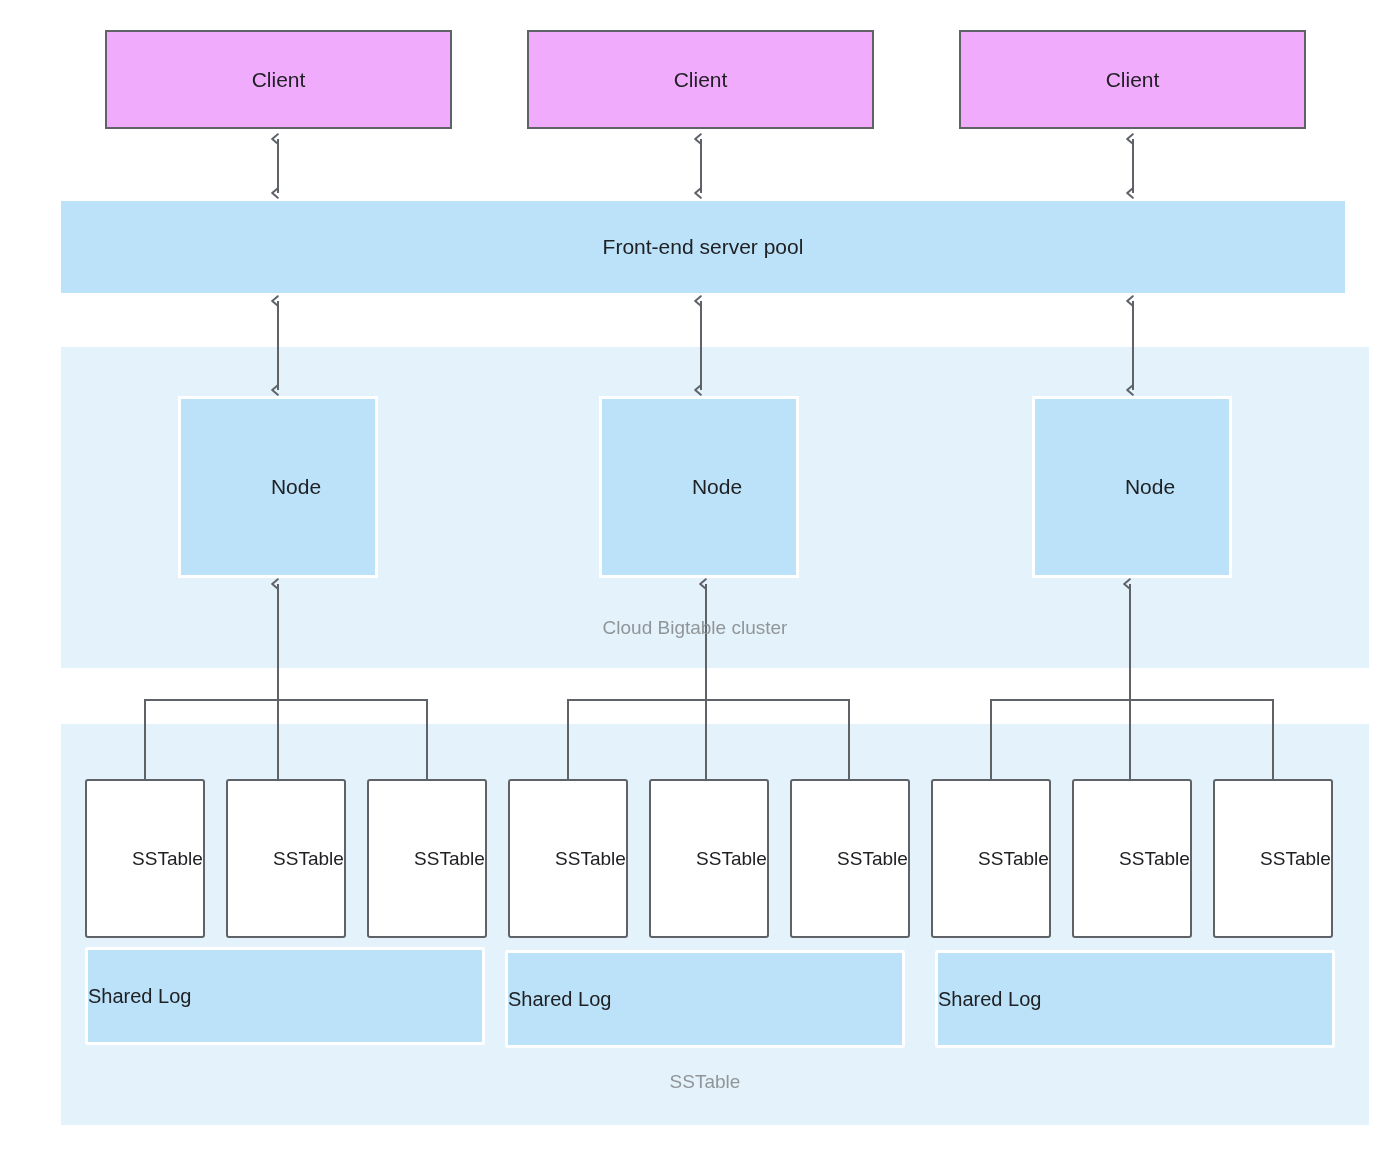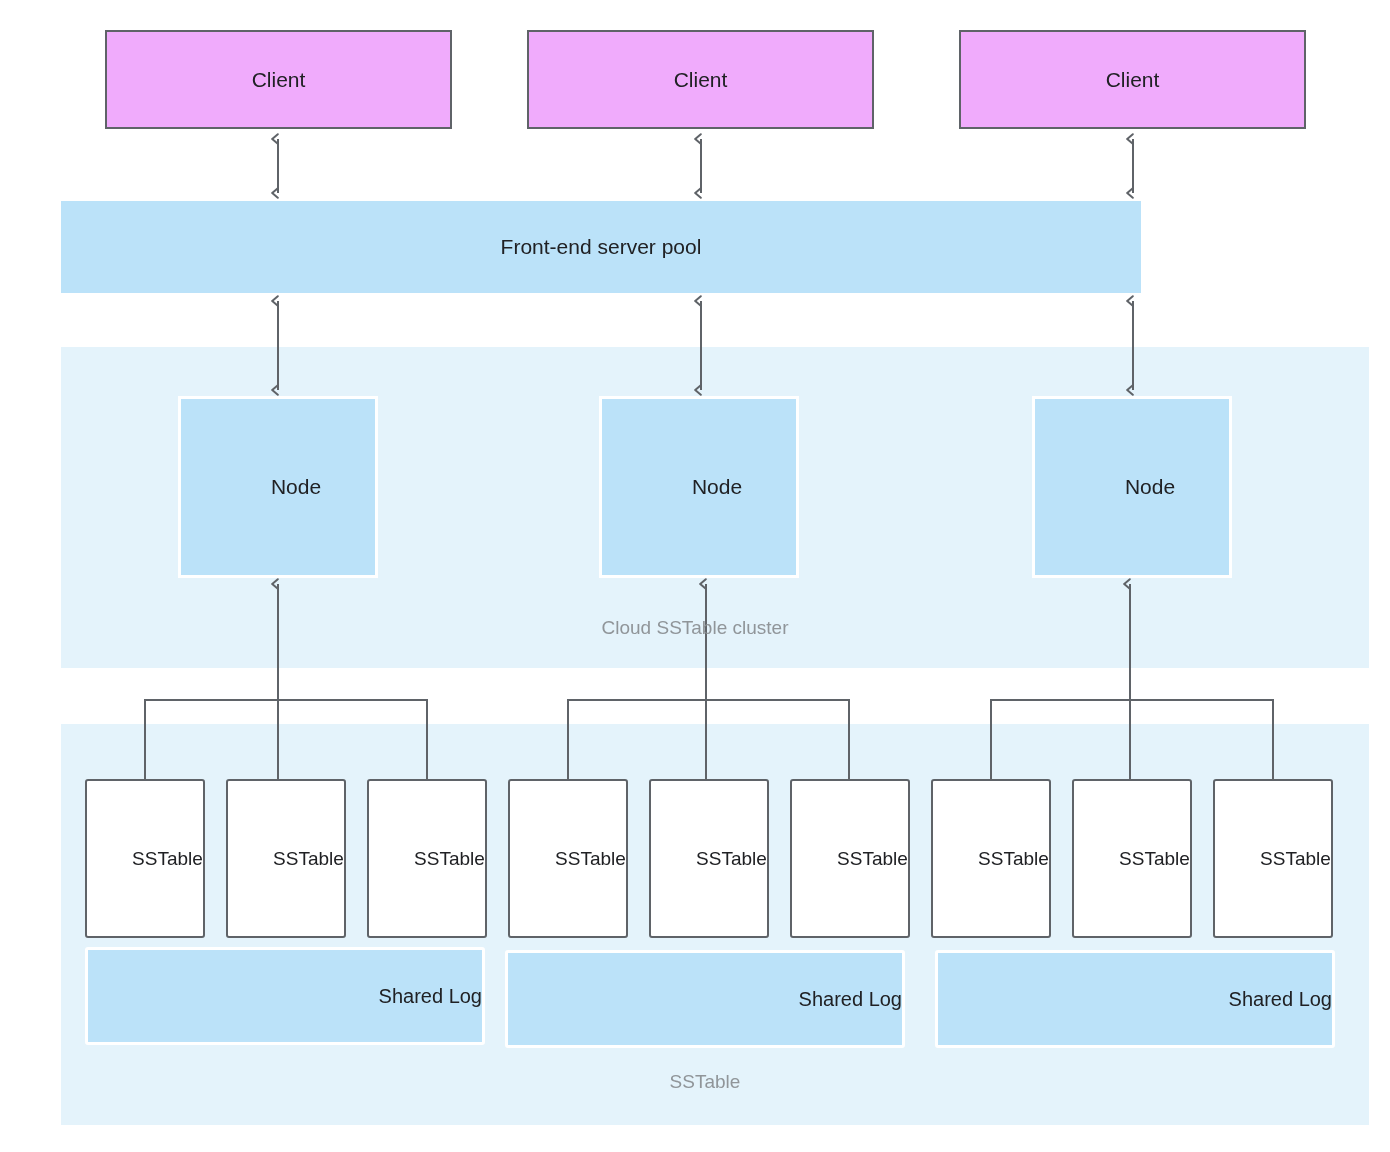--- a/index.html
+++ b/index.html
@@ -84,21 +84,21 @@
     margin-left: 45px;
   }
 
   
   .sharedlog-box {
     background: #bbe2f9;
     border: 3px solid #ffffff;
     border-radius: 3px;
     display: flex;
     align-items: center;
-    justify-content: flex-end;
+    justify-content: flex-start;
     box-sizing: border-box;
   }
   .sharedlog-label {
     font-size: 20px;
     color: #202124;
   }
 
   
   .zone-caption {
     font-size: 19px;
@@ -172,36 +172,36 @@
   <div class="abs client-box" style="left:105px; top:30px; width:347px; height:99px;">
     <span class="client-label">Client</span>
   </div>
   <div class="abs client-box" style="left:527px; top:30px; width:347px; height:99px;">
     <span class="client-label">Client</span>
   </div>
   <div class="abs client-box" style="left:959px; top:30px; width:347px; height:99px;">
     <span class="client-label">Client</span>
   </div>
 
-  <div class="abs frontend-band" style="left:61px; top:201px; width:1080px; height:92px;">
+  <div class="abs frontend-band" style="left:61px; top:201px; width:1284px; height:92px;">
     <span class="frontend-label">Front-end server pool</span>
   </div>
 
   <div class="abs node-box" style="left:178px; top:396px; width:200px; height:182px;">
     <span class="node-label">Node</span>
   </div>
   <div class="abs node-box" style="left:599px; top:396px; width:200px; height:182px;">
     <span class="node-label">Node</span>
   </div>
   <div class="abs node-box" style="left:1032px; top:396px; width:200px; height:182px;">
     <span class="node-label">Node</span>
   </div>
 
   <div class="abs zone-caption" style="left:0px; top:617px; width:1390px;">
-    <span>Cloud SSTable cluster</span>
+    <span>Cloud Bigtable cluster</span>
   </div>
 
   <div class="abs sstable-box" style="left:85px; top:779px; width:120px; height:159px;">
     <span class="sstable-label">SSTable</span>
   </div>
   <div class="abs sstable-box" style="left:226px; top:779px; width:120px; height:159px;">
     <span class="sstable-label">SSTable</span>
   </div>
   <div class="abs sstable-box" style="left:367px; top:779px; width:120px; height:159px;">
     <span class="sstable-label">SSTable</span>

